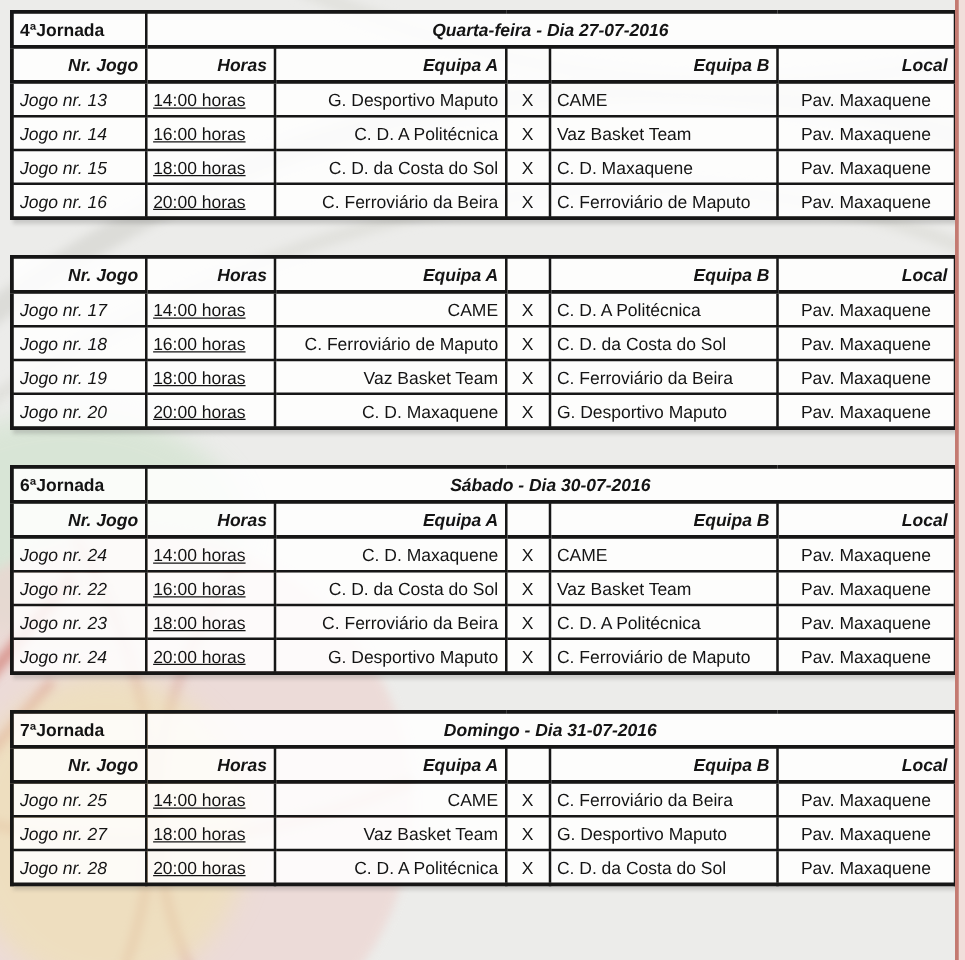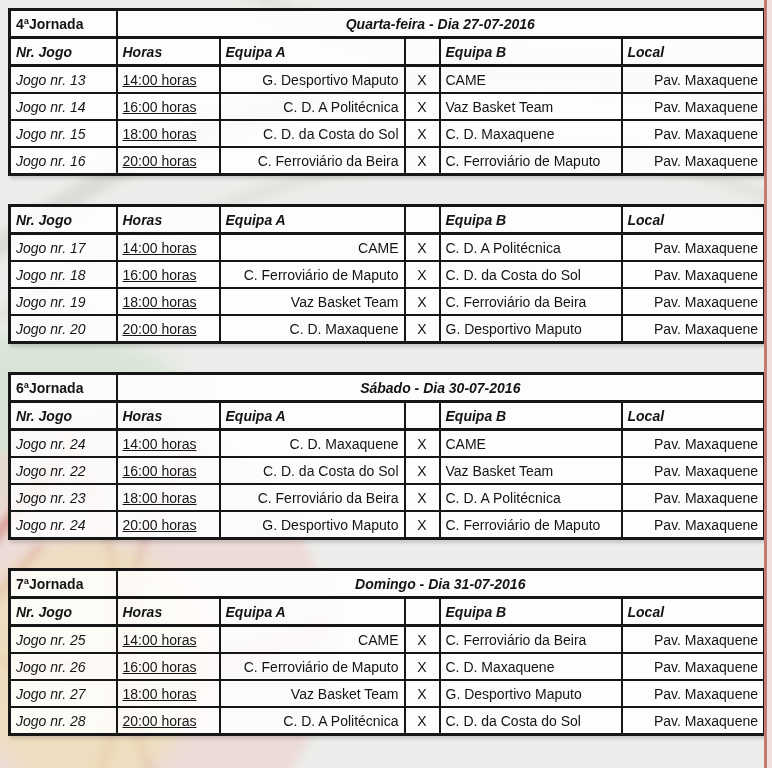--- a/index.html
+++ b/index.html
@@ -32,27 +32,27 @@
     font-size:14px;
     color:#141414;
     padding:0 5px;
     overflow:hidden; white-space:nowrap;
     vertical-align:middle;
   }
   tr.jrow td { border-bottom-width:3px; }
   tr.hrow td { border-bottom-width:3px; }
   .jcell { font-weight:bold; font-size:15.5px; text-align:left; }
   .dcell { font-weight:bold; font-size:14.5px; text-align:center;font-style:italic; }
-  .hcell { font-weight:bold; font-style:italic; font-size:15px; text-align:left; }
+  .hcell { font-weight:bold; font-style:italic; font-size:15px; text-align:right; }
   .game  { font-style:italic; text-align:left; }
   .time  { text-align:left;text-decoration:underline; }
   .teama { text-align:right; }
   .vs    { text-align:center; padding:0; }
   .teamb { text-align:left; }
-  .venue { text-align:right; }
+  .venue { text-align:center; }
 </style>
 </head>
 <body>
 
 <svg id="watermark" width="772" height="768" viewBox="0 0 772 768">
   <defs>
     <filter id="soft" x="-40%" y="-40%" width="180%" height="180%">
       <feGaussianBlur stdDeviation="10"></feGaussianBlur>
     </filter>
     <filter id="soft2" x="-40%" y="-40%" width="180%" height="180%">
@@ -273,28 +273,20 @@
     </tr>
     <tr class="drow">
       <td class="game">Jogo nr. 25</td>
       <td class="time">14:00 horas</td>
       <td class="teama">CAME</td>
       <td class="vs">X</td>
       <td class="teamb">C. Ferroviário da Beira</td>
       <td class="venue">Pav. Maxaquene</td>
     </tr>
     <tr class="drow">
-      <td class="game">Jogo nr. 26</td>
-      <td class="time">16:00 horas</td>
-      <td class="teama">C. Ferroviário de Maputo</td>
-      <td class="vs">X</td>
-      <td class="teamb">C. D. Maxaquene</td>
-      <td class="venue">Pav. Maxaquene</td>
-    </tr>
-    <tr class="drow">
       <td class="game">Jogo nr. 27</td>
       <td class="time">18:00 horas</td>
       <td class="teama">Vaz Basket Team</td>
       <td class="vs">X</td>
       <td class="teamb">G. Desportivo Maputo</td>
       <td class="venue">Pav. Maxaquene</td>
     </tr>
     <tr class="drow">
       <td class="game">Jogo nr. 28</td>
       <td class="time">20:00 horas</td>

